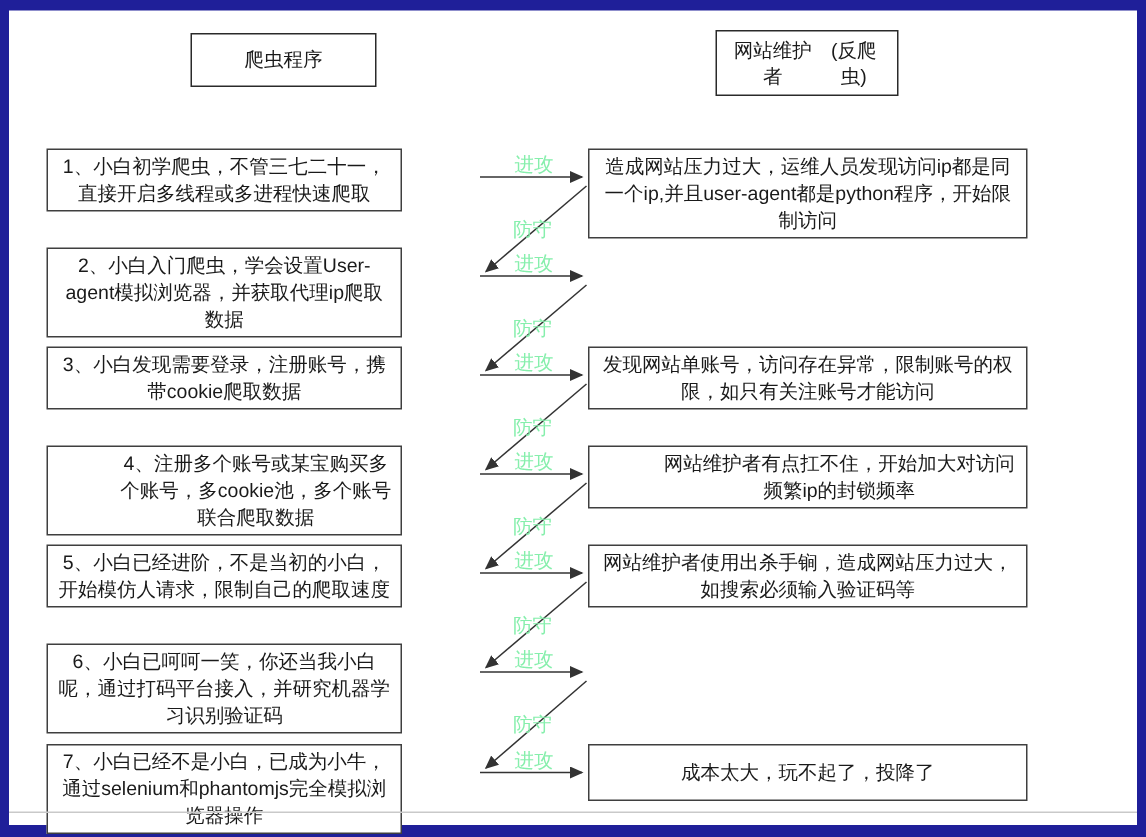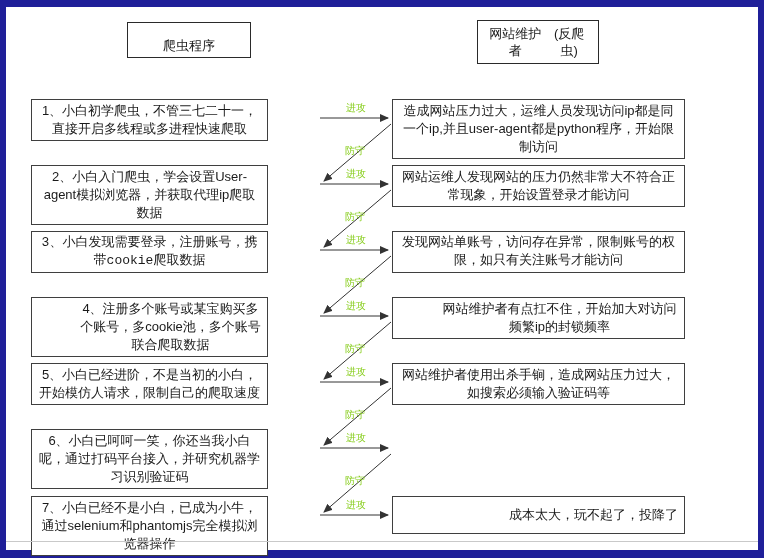--- a/index.html
+++ b/index.html
@@ -18,29 +18,29 @@
   }
   .arrows { position:absolute; left:0; top:0; width:764px; height:558px; pointer-events:none; }
   .box {
     position:absolute; box-sizing:border-box;
     border:1px solid #3f3f3f; background:#ffffff;
     display:flex; align-items:center; justify-content:center;
     text-align:center; color:#1a1a1a;
     font-size:13px; line-height:18px; padding:2px 6px;
   }
   .hdr { border-color:#2a2a2a; }
-  .hdr-left  { left:127px; top:22px; width:124px; height:36px;align-items:flex-end; }
+  .hdr-left  { left:127px; top:22px; width:124px; height:36px; }
   .hdr-right { left:477px; top:20px; width:122px; height:44px; flex-direction:row; line-height:17px; }
   .col-left  { left:31px;  width:237px; min-height:38px; }
-  .col-right { left:392px; width:293px; min-height:38px;justify-content:flex-end; }
-  .r0 { top:99px; }  .r1 { top:165px; } .r2 { top:231px;font-family:Liberation Mono, monospace; } .r3 { top:297px;padding-left:48px; }
+  .col-right { left:392px; width:293px; min-height:38px; }
+  .r0 { top:99px; }  .r1 { top:165px; } .r2 { top:231px; } .r3 { top:297px;padding-left:48px; }
   .r4 { top:363px; } .r5 { top:429px; } .r6 { top:496px; }
   .lbl {
     position:absolute; width:44px; text-align:center;
-    font-size:10px; color:#84cc16;
+    font-size:13px; color:#86efac;
   }
 </style>
 </head>
 <body>
 
 <div class="canvas">
   <div class="paper"></div>
 
   <svg class="arrows" viewBox="0 0 764 558" xmlns="http://www.w3.org/2000/svg">
     <defs>
@@ -75,23 +75,20 @@
 
   <div class="box col-left r0">
     <span>1、小白初学爬虫，不管三七二十一，直接开启多线程或多进程快速爬取</span>
   </div>
   <div class="box col-right r0">
     <span>造成网站压力过大，运维人员发现访问ip都是同一个ip,并且user-agent都是python程序，开始限制访问</span>
   </div>
 
   <div class="box col-left r1">
     <span>2、小白入门爬虫，学会设置User-agent模拟浏览器，并获取代理ip爬取数据</span>
-  </div>
-  <div class="box col-right r1">
-    <span>网站运维人发现网站的压力仍然非常大不符合正常现象，开始设置登录才能访问</span>
   </div>
 
   <div class="box col-left r2">
     <span>3、小白发现需要登录，注册账号，携带cookie爬取数据</span>
   </div>
   <div class="box col-right r2">
     <span>发现网站单账号，访问存在异常，限制账号的权限，如只有关注账号才能访问</span>
   </div>
 
   <div class="box col-left r3">

